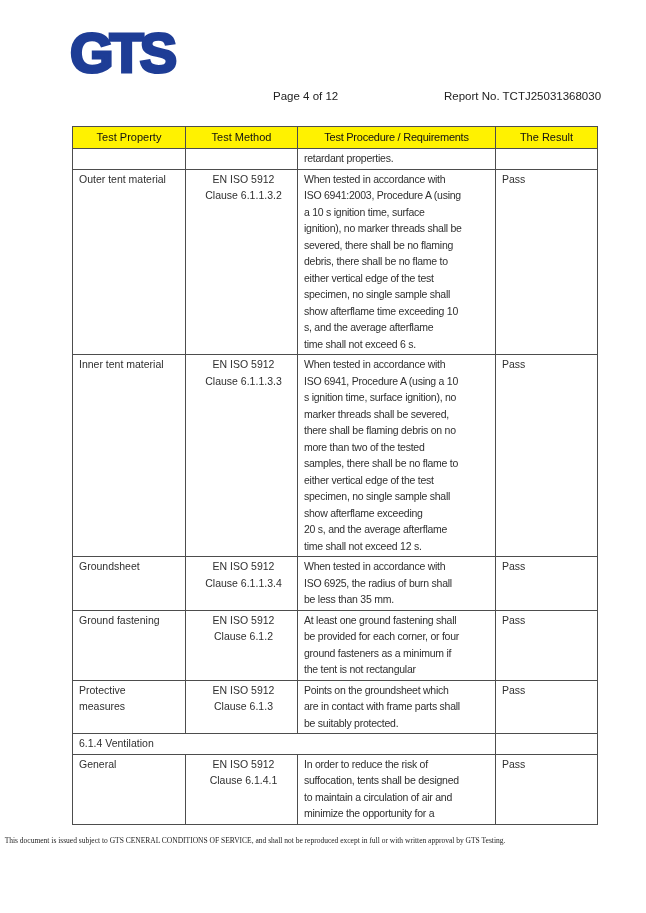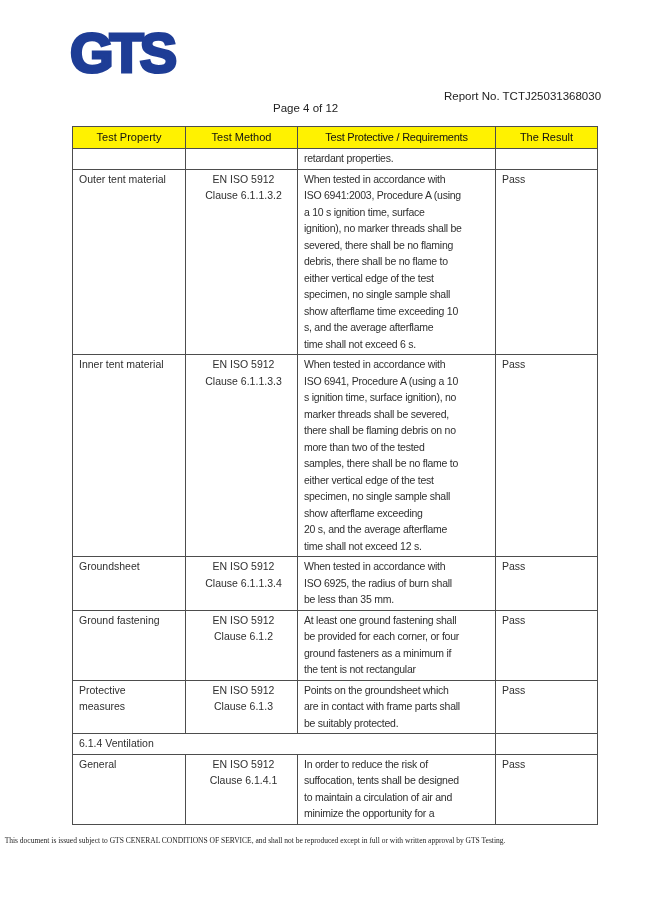--- a/index.html
+++ b/index.html
@@ -6,21 +6,21 @@
   .page{
     position:relative;
     width:646px;height:913px;
     background:#ffffff;
     font-family:"Liberation Sans",sans-serif;
     color:#2f2f2f;
     overflow:hidden;
   }
   .logo{position:absolute;left:70px;top:20px;width:160px;height:64px;}
   .meta-line{position:absolute;top:90px;left:0;width:646px;height:16px;font-size:11.5px;color:#222;}
-  .page-indicator{position:absolute;left:273px;top:12px;}
+  .page-indicator{position:absolute;left:273px;top:0;}
   .report-no{position:absolute;left:444px;top:0;}
   .report-table{
     position:absolute;left:72px;top:126px;
     border-collapse:collapse;table-layout:fixed;
     width:505px;
     font-size:10.5px;line-height:16.5px;color:#2f2f2f;
   }
   .report-table th,.report-table td{
     border:1px solid #4d4d4d;
     vertical-align:top;
@@ -62,21 +62,21 @@
   <div class="meta-line">
     <span class="page-indicator">Page 4 of 12</span>
     <span class="report-no">Report No. TCTJ25031368030</span>
   </div>
 
   <table class="report-table">
     <thead>
       <tr>
           <th class="c0">Test Property</th>
           <th class="c1">Test Method</th>
-          <th class="c2">Test Protective / Requirements</th>
+          <th class="c2">Test Procedure / Requirements</th>
           <th class="c3">The Result</th>
         </tr>
     </thead>
     <tbody>
         <tr class="row-cont">
           <td class="c0" style="white-space: pre-line;"></td>
           <td class="c1"></td>
           <td class="c2">retardant properties.</td>
           <td class="c3"></td>
         </tr>

